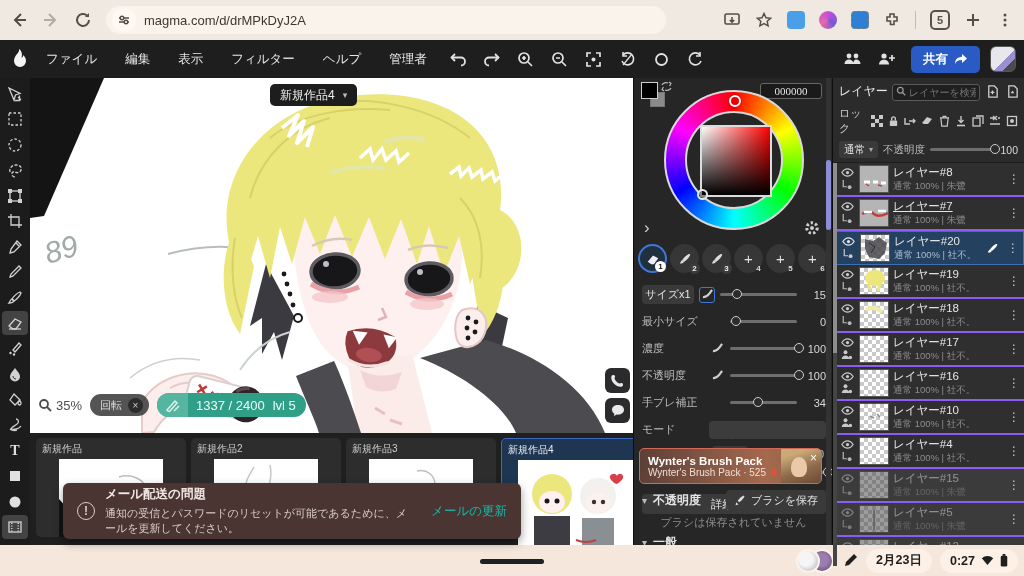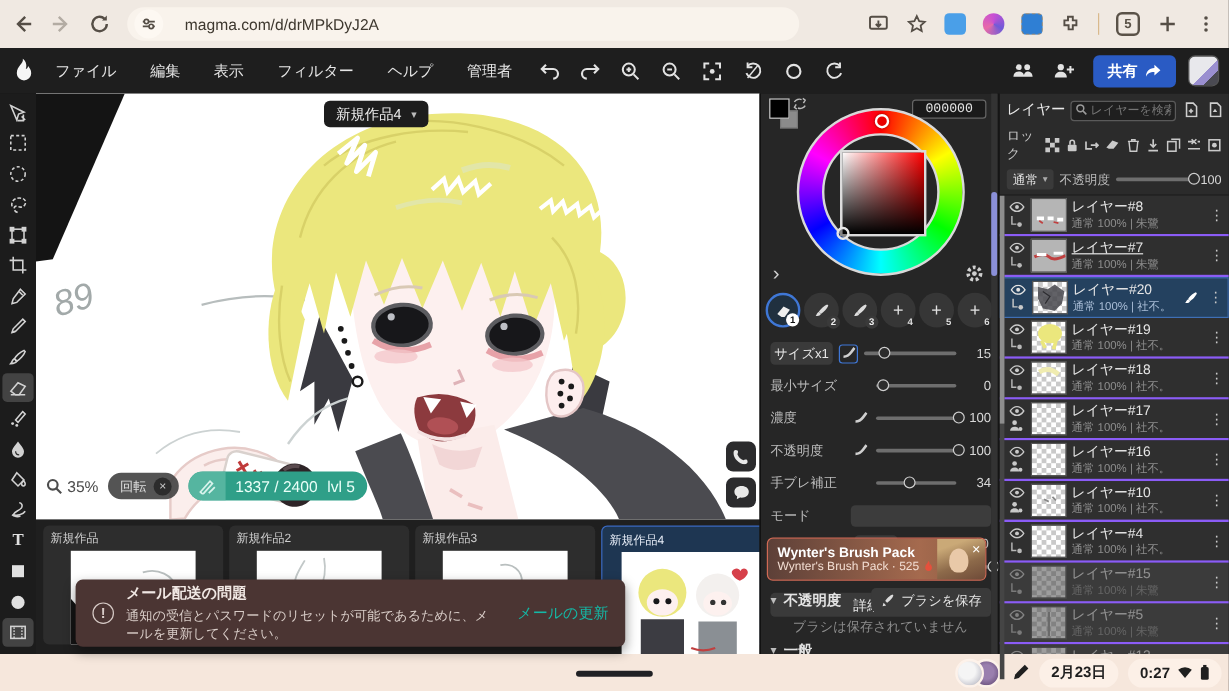--- a/index.html
+++ b/index.html
@@ -5,21 +5,21 @@
   * { margin:0; padding:0; box-sizing:border-box; }
   html,body { width:1024px; height:576px; overflow:hidden; background:#161616;
     font-family:"Liberation Sans","DejaVu Sans",sans-serif; }
   svg { display:block; }
 
   
   #browser-bar { position:absolute; left:0; top:0; width:1024px; height:40px;
     background:#f0e9e2; display:flex; align-items:center; padding:0 10px; gap:14px; }
   .bicon { width:18px; height:18px; color:#554e46; flex:0 0 auto; }
   #url-pill { height:28px; background:#f9f3ec; border-radius:14px; display:flex;
-    align-items:center; gap:18px; padding:0 14px 0 6px; flex:0 0 560px; }
+    align-items:center; gap:8px; padding:0 14px 0 6px; flex:0 0 560px; }
   #url-pill .tune { width:24px;height:24px;border-radius:50%;background:#fdf8f2;
     display:flex;align-items:center;justify-content:center; }
   #url-text { font-size:13px; color:#3e382f; }
   .ext-icon { width:18px; height:18px; border-radius:4px; }
   #tab-counter { width:20px; height:20px; border:2px solid #5a5248; border-radius:5px;
     font-size:11px; font-weight:bold; color:#5a5248; display:flex; align-items:center; justify-content:center; }
   .bar-sep { width:1px; height:18px; background:#d9b98c; }
 
   
   #menu-bar { position:absolute; left:0; top:40px; width:1024px; height:38px;
@@ -74,21 +74,21 @@
   #toast .act { font-size:12.5px; color:#14b8a6; white-space:nowrap; margin-left:4px; }
 
   
   #tool-panel { position:absolute; left:633px; top:78px; width:199px; height:467px; background:#262626;
     border-left:1px solid #0d0d0d; }
   #swatches { position:absolute; left:7px; top:4px; width:30px; height:30px; }
   #fg-swatch { position:absolute; left:0; top:0; width:17px; height:17px; background:#000; border:1px solid #cfcfcf; z-index:2; }
   #bg-swatch { position:absolute; left:9px; top:10px; width:15px; height:15px; background:#8b8b8b; border:1px solid #777; }
   #hex-input { position:absolute; right:10px; top:5px; width:62px; height:16px; background:#1a1a1a;
     border:1px solid #666; border-radius:3px; color:#e3e3e3; font-size:11px; text-align:center;
-    font-family:Liberation Mono, monospace; }
+    font-family:Liberation Serif, serif; }
   #wheel { position:absolute; left:30px; top:12px; width:140px; height:140px; border-radius:50%;
     background:conic-gradient(#f00,#ff0 60deg,#0f0 120deg,#0ff 180deg,#00f 240deg,#f0f 300deg,#f00 360deg);
     border:2px solid #d9d9d9; }
   #wheel-hole { position:absolute; left:19px; top:19px; width:98px; height:98px; border-radius:50%;
     background:#262626; border:2px solid #d9d9d9; }
   #hue-marker { position:absolute; left:63px; top:3px; width:12px; height:12px; border-radius:50%;
     background:#e80000; border:2.5px solid #fff; box-shadow:0 0 2px #0008; }
   #sv-square { position:absolute; left:34px; top:33px; width:72px; height:72px; border:2px solid #dcdcdc;
     background:linear-gradient(to top,#000,rgba(0,0,0,0)),linear-gradient(to right,#fff,#f00); }
   #sv-cursor { position:absolute; left:-5px; bottom:-5px; width:11px; height:11px; border-radius:50%;

